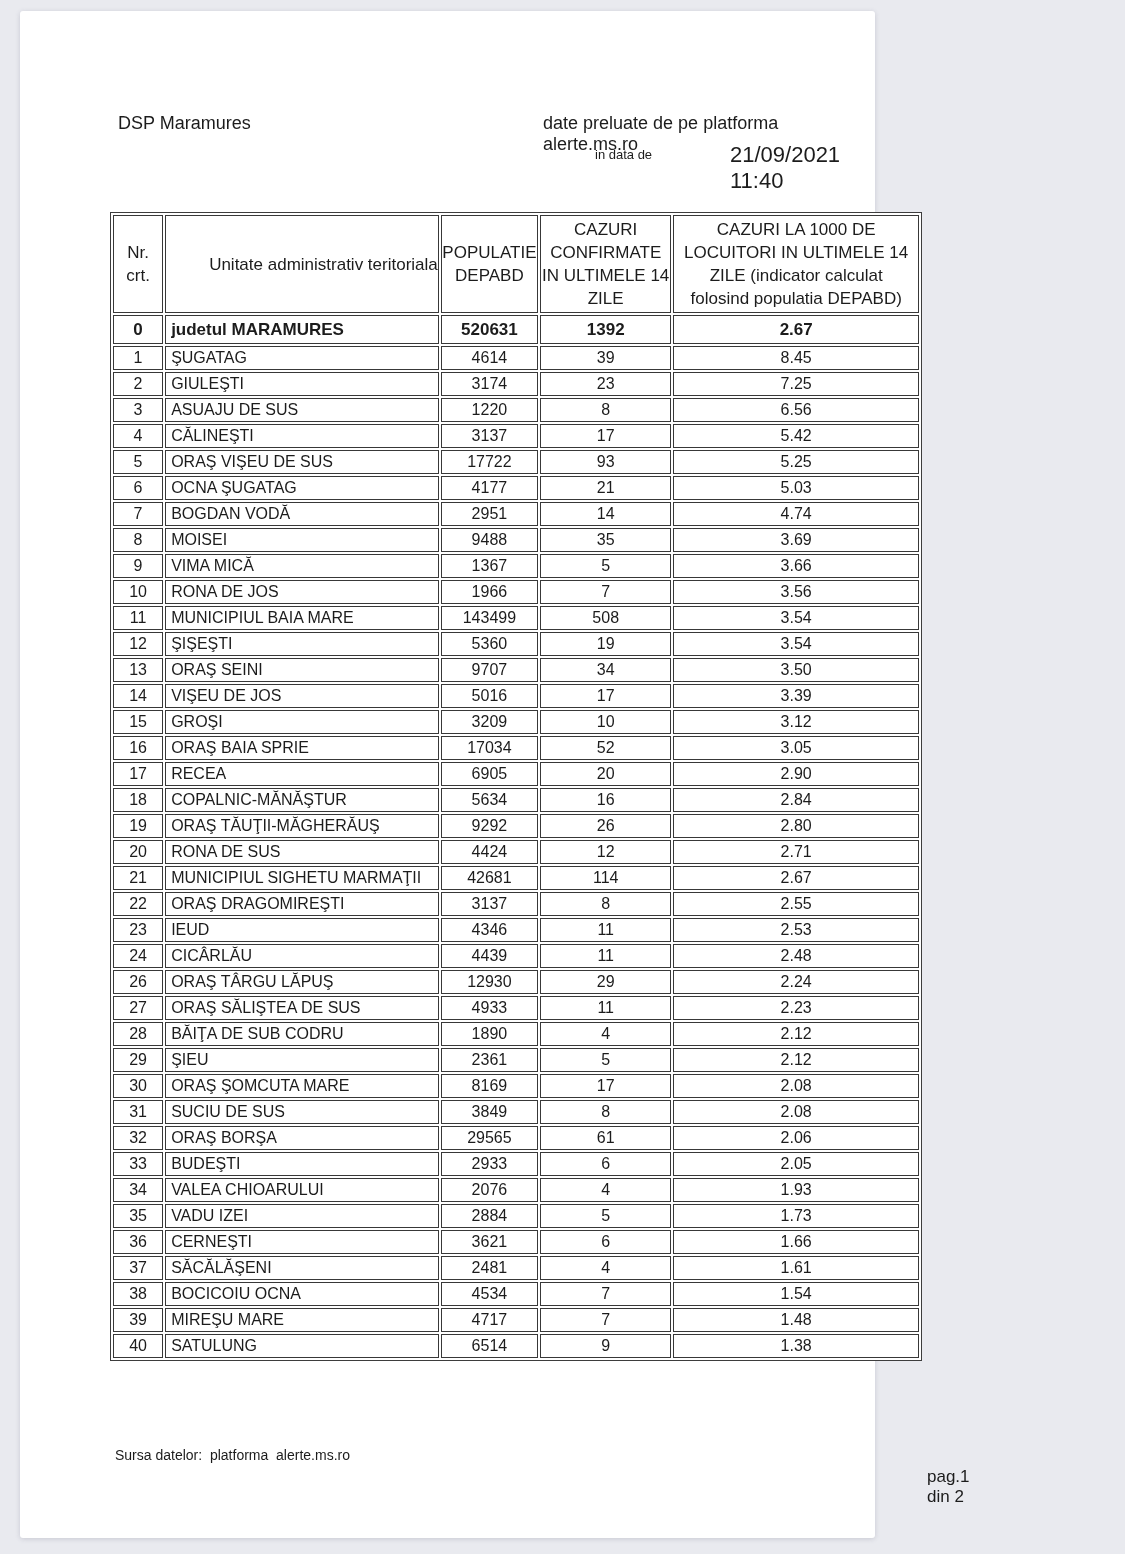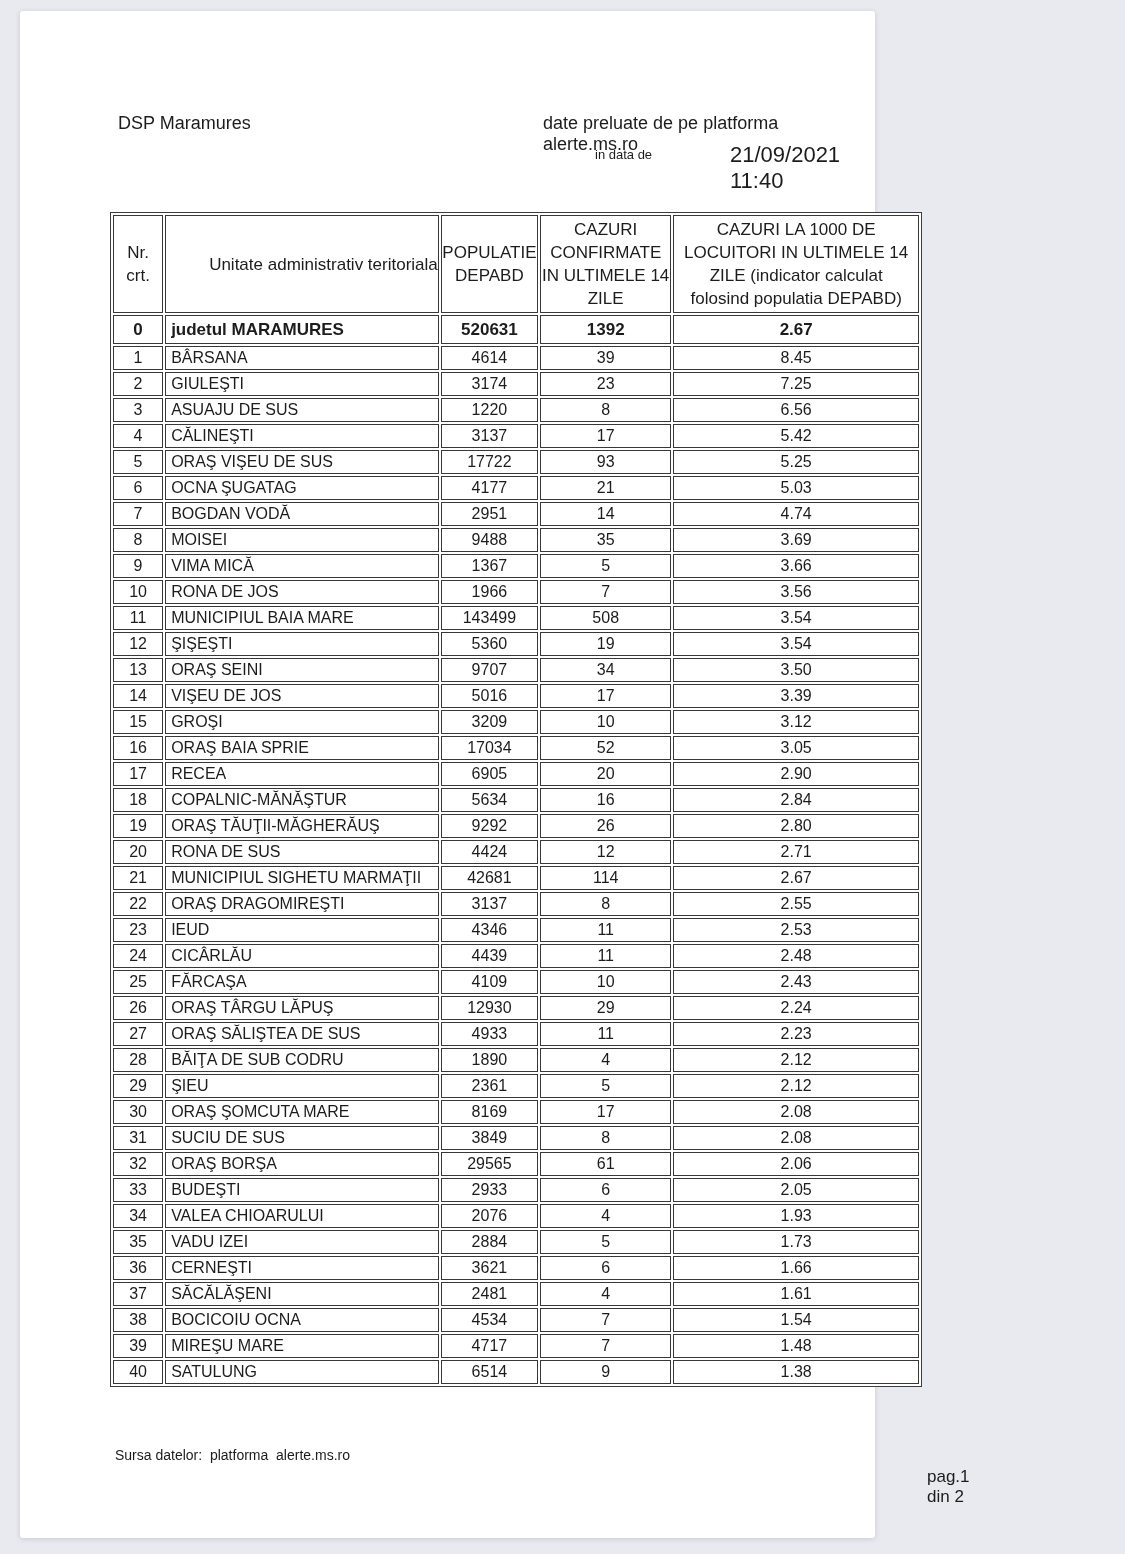--- a/index.html
+++ b/index.html
@@ -155,21 +155,21 @@
         <tr class="total">
           <td>0</td>
           <td class="c-name">judetul MARAMURES</td>
           <td>520631</td>
           <td>1392</td>
           <td>2.67</td>
         </tr>
 
     <tr>
       <td>1</td>
-      <td class="c-name">BÂRSANA</td>
+      <td class="c-name">ŞUGATAG</td>
       <td>4614</td>
       <td>39</td>
       <td>8.45</td>
     </tr>
 
     <tr>
       <td>2</td>
       <td class="c-name">GIULEŞTI</td>
       <td>3174</td>
       <td>23</td>
@@ -345,27 +345,20 @@
     </tr>
 
     <tr>
       <td>24</td>
       <td class="c-name">CICÂRLĂU</td>
       <td>4439</td>
       <td>11</td>
       <td>2.48</td>
     </tr>
 
-    <tr>
-      <td>25</td>
-      <td class="c-name">FĂRCAŞA</td>
-      <td>4109</td>
-      <td>10</td>
-      <td>2.43</td>
-    </tr>
 
     <tr>
       <td>26</td>
       <td class="c-name">ORAŞ TÂRGU LĂPUŞ</td>
       <td>12930</td>
       <td>29</td>
       <td>2.24</td>
     </tr>
 
     <tr>

